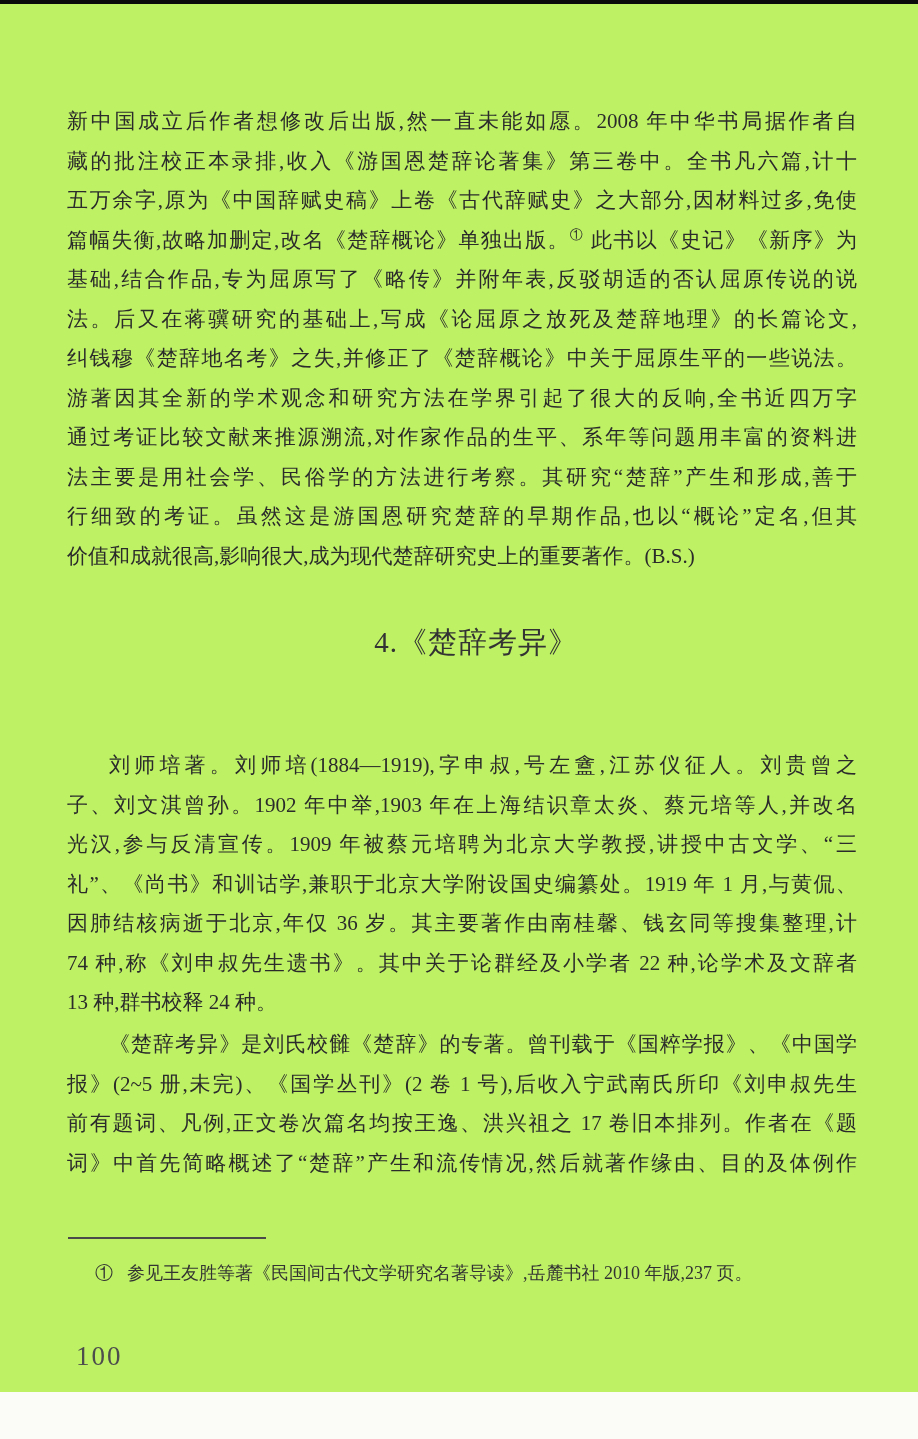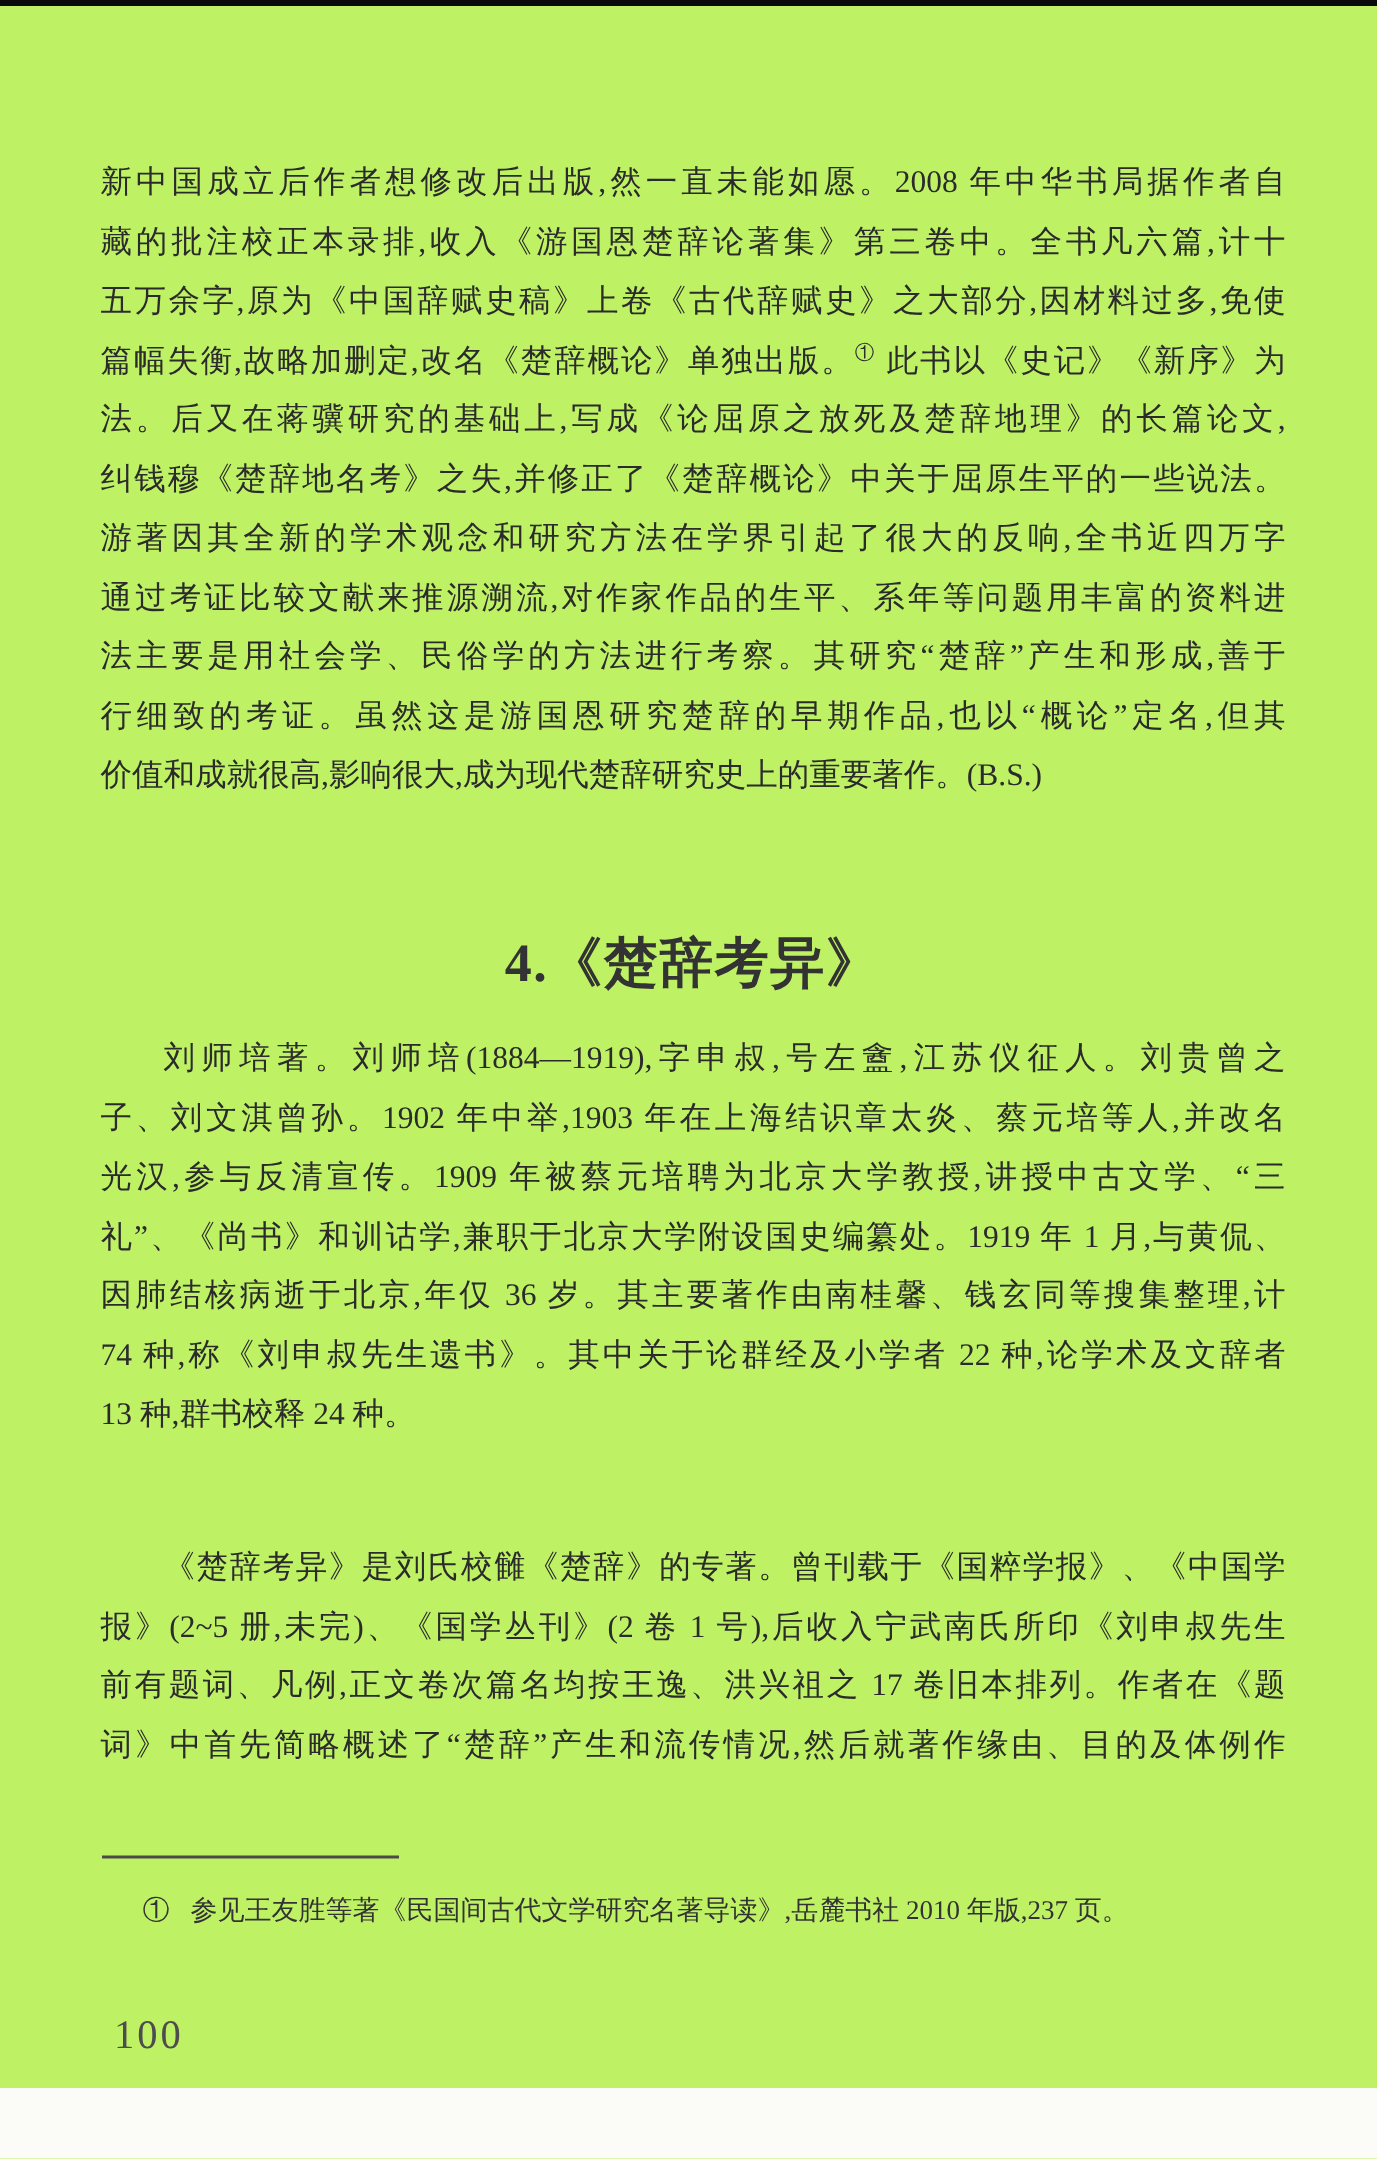--- a/index.html
+++ b/index.html
@@ -33,23 +33,23 @@
   .tline.indent{
     text-indent:2em;
   }
   .fn-ref{
     font-size:13px;
     vertical-align:super;
     line-height:0;
   }
   .after-sup{margin-left:7px;}
   .heading{
-    position:absolute;left:67px;top:616px;width:790px;
+    position:absolute;left:81px;top:616px;width:790px;
     margin:0;
-    font-size:36px;font-weight:700;
+    font-size:29px;font-weight:400;
     line-height:52px;
     text-align:center;
     color:#333;
     letter-spacing:1px;
   }
   .fn-rule{
     position:absolute;left:68px;top:1237px;
     width:198px;height:2px;background:#4a4a4a;
   }
   .footnote{
@@ -68,32 +68,33 @@
 
 <div class="page">
 
   <div class="edge-top"></div>
 
   <section class="para" style="top:102px">
     <div class="tline">新中国成立后作者想修改后出版,然一直未能如愿。2008 年中华书局据作者自</div>
     <div class="tline">藏的批注校正本录排,收入《游国恩楚辞论著集》第三卷中。全书凡六篇,计十</div>
     <div class="tline">五万余字,原为《中国辞赋史稿》上卷《古代辞赋史》之大部分,因材料过多,免使</div>
     <div class="tline"><span>篇幅失衡,故略加删定,改名《楚辞概论》单独出版。</span><sup class="fn-ref">①</sup><span class="after-sup">此书以《史记》《新序》为</span></div>
+    <div class="tline">基础,结合作品,专为屈原写了《略传》并附年表,反驳胡适的否认屈原传说的说</div>
     <div class="tline">法。后又在蒋骥研究的基础上,写成《论屈原之放死及楚辞地理》的长篇论文,</div>
     <div class="tline">纠钱穆《楚辞地名考》之失,并修正了《楚辞概论》中关于屈原生平的一些说法。</div>
     <div class="tline">游著因其全新的学术观念和研究方法在学界引起了很大的反响,全书近四万字</div>
     <div class="tline">通过考证比较文献来推源溯流,对作家作品的生平、系年等问题用丰富的资料进</div>
     <div class="tline">法主要是用社会学、民俗学的方法进行考察。其研究“楚辞”产生和形成,善于</div>
     <div class="tline">行细致的考证。虽然这是游国恩研究楚辞的早期作品,也以“概论”定名,但其</div>
     <div class="tline lastline">价值和成就很高,影响很大,成为现代楚辞研究史上的重要著作。(B.S.)</div>
   </section>
 
   <h2 class="heading">4.《楚辞考异》</h2>
 
-  <section class="para" style="top:686px">
+  <section class="para" style="top:746px">
     <div class="tline indent">刘师培著。刘师培(1884—1919),字申叔,号左盦,江苏仪征人。刘贵曾之</div>
     <div class="tline">子、刘文淇曾孙。1902 年中举,1903 年在上海结识章太炎、蔡元培等人,并改名</div>
     <div class="tline">光汉,参与反清宣传。1909 年被蔡元培聘为北京大学教授,讲授中古文学、“三</div>
     <div class="tline">礼”、《尚书》和训诂学,兼职于北京大学附设国史编纂处。1919 年 1 月,与黄侃、</div>
     <div class="tline">因肺结核病逝于北京,年仅 36 岁。其主要著作由南桂馨、钱玄同等搜集整理,计</div>
     <div class="tline">74 种,称《刘申叔先生遗书》。其中关于论群经及小学者 22 种,论学术及文辞者</div>
     <div class="tline lastline">13 种,群书校释 24 种。</div>
   </section>
 
   <section class="para" style="top:1025px">

